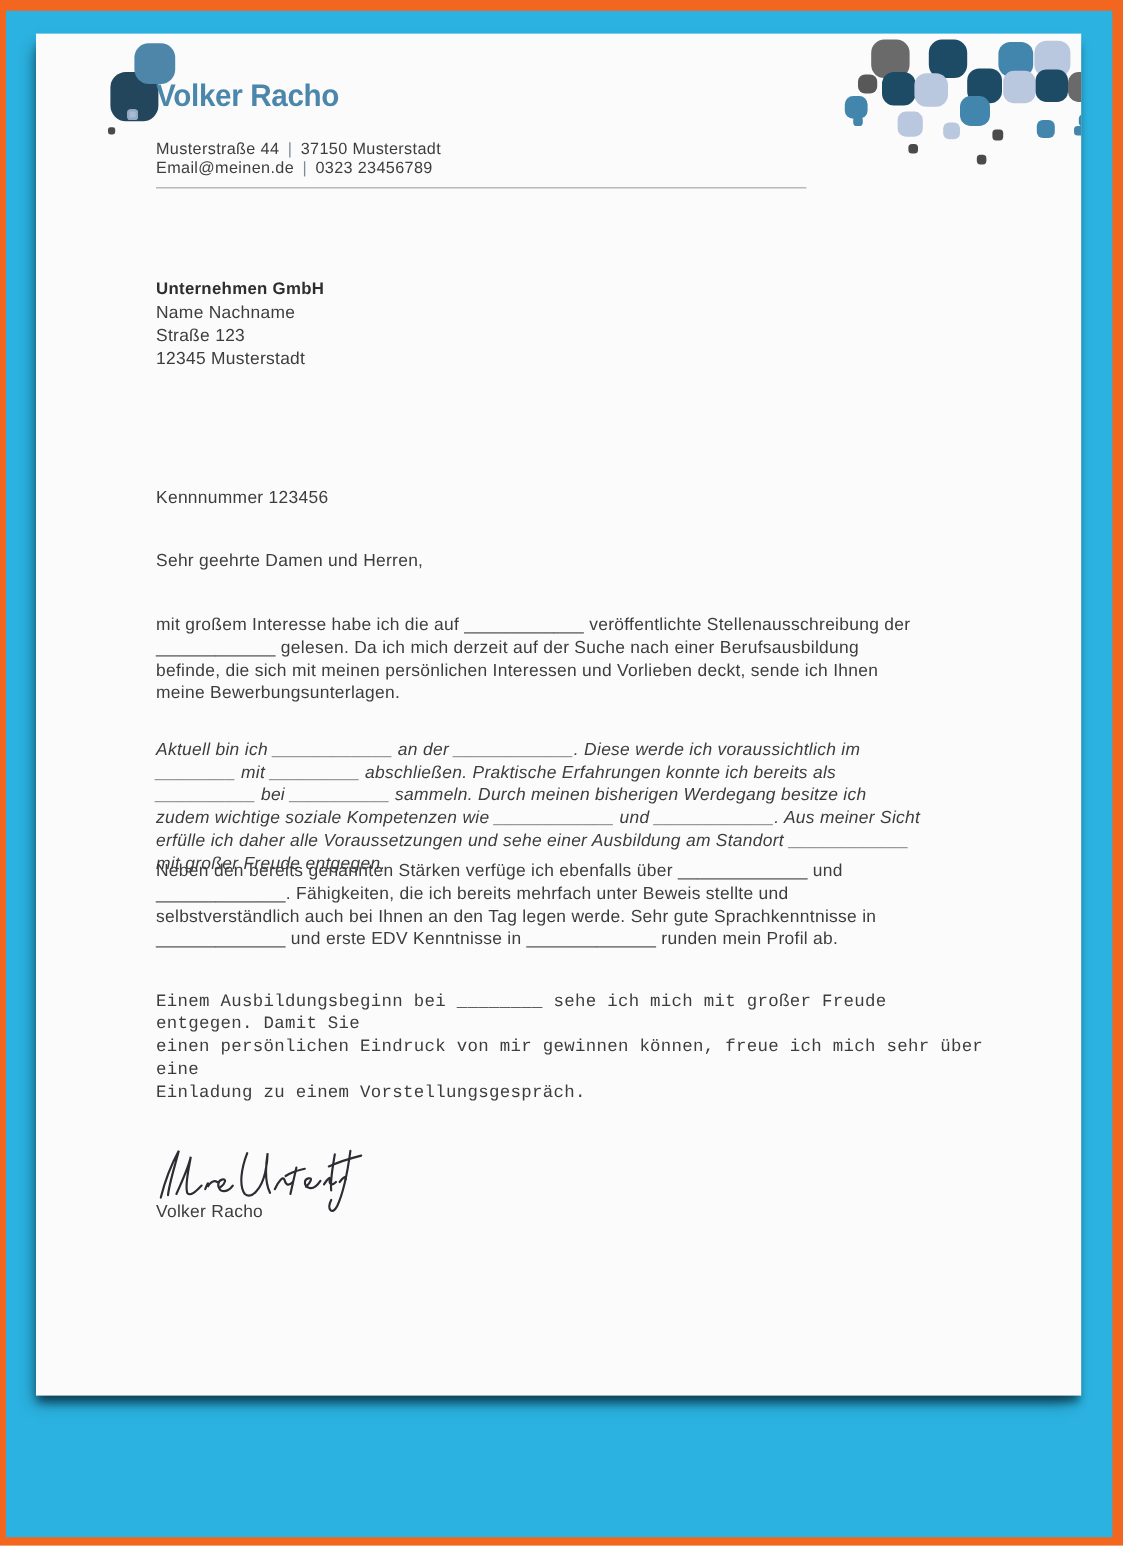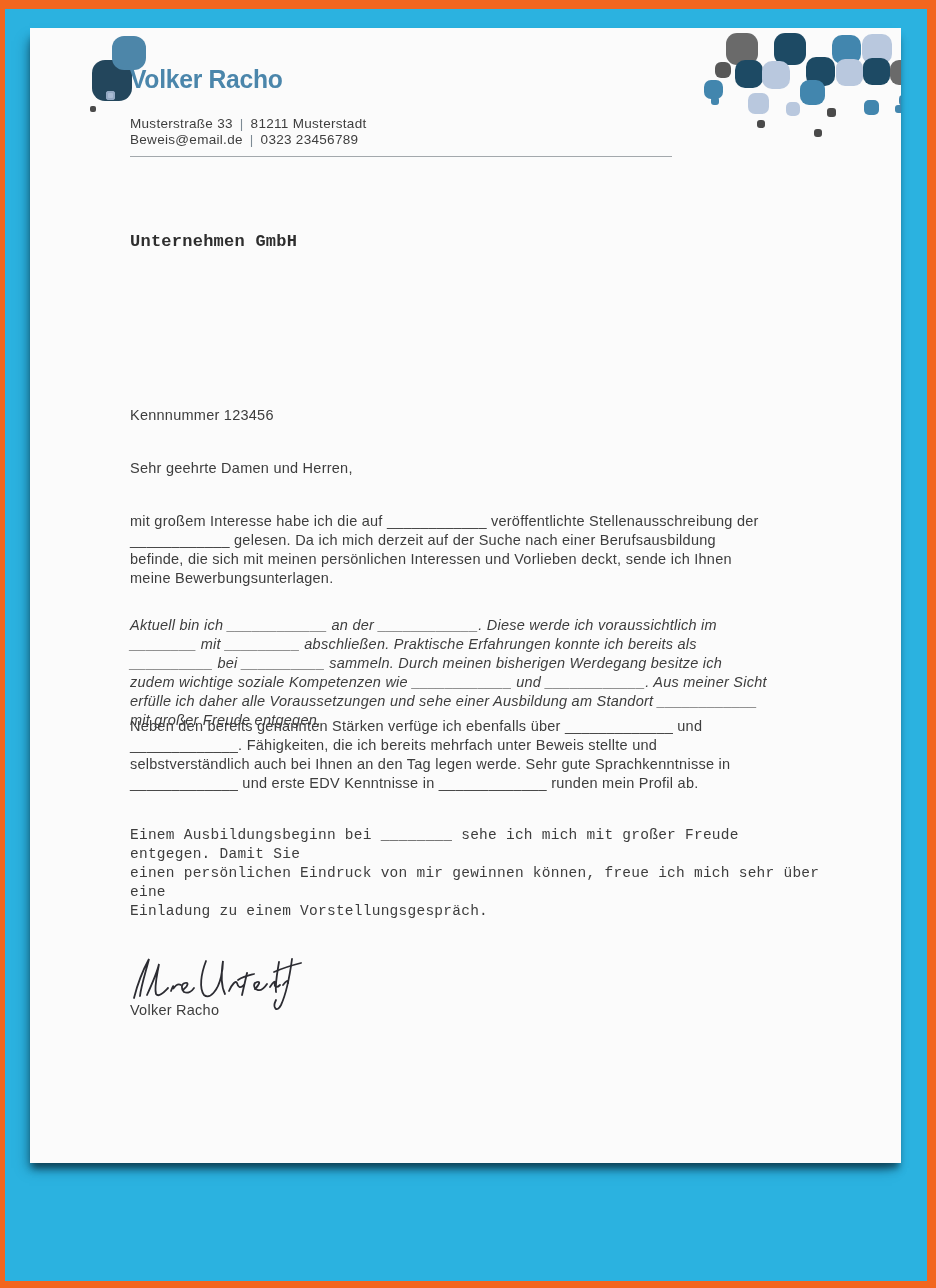--- a/index.html
+++ b/index.html
@@ -30,21 +30,21 @@
   }
   .lh-line{position:absolute;left:100px;font-size:13.5px;color:#3e3e3e;letter-spacing:.3px;white-space:nowrap;}
   .lh-line .sep{color:#7d8a94;padding:0 7px;}
   .lh-rule{position:absolute;left:100px;top:105px;width:542px;height:1px;background:#a3a8ac;}
   
   .dot{position:absolute;}
   .c-navy{background:#1d4a64;} .c-steel{background:#4286ae;} .c-light{background:#b9c8de;}
   .c-gray{background:#6a6a6a;} .c-dgray{background:#585858;} .c-dark{background:#4a4a4a;}
   
   .content{position:absolute;left:100px;width:692px;color:#3d3d3d;font-size:14.5px;letter-spacing:.25px;line-height:19px;}
-  .recipient-company{position:absolute;left:100px;top:204px;font-weight:700;color:#2e2e2e;font-size:17px;letter-spacing:.25px;font-family:Liberation Mono, monospace;}
+  .recipient-company{position:absolute;left:100px;top:204px;font-weight:700;color:#2e2e2e;font-size:14px;letter-spacing:.25px;}
   .recipient-rest{top:224px;white-space:pre-line;}
   .dateline{top:290px;text-align:right;}
   .subject-row{position:absolute;left:80px;top:341px;width:712px;color:#2c2c2c;}
   .subject-bullet{display:inline-block;width:20px;font-size:15px;vertical-align:top;line-height:21px;}
   .subject-title{display:inline-block;font-size:17px;font-weight:700;letter-spacing:-.2px;transform:scaleX(.97);transform-origin:left;white-space:nowrap;}
   .reference{top:378px;}
   .salutation{top:431px;}
   .para{white-space:pre-line;}
   .p1{top:484px;} .p2{top:588px;font-style:italic;} .p3{top:689px;} .p4{top:798px;font-family:Liberation Mono, monospace;}
   .closing{top:891px;}
@@ -60,25 +60,25 @@
 
   <div>
     <div class="blob lg-navy"></div>
     <div class="blob lg-steel"></div>
     <div class="blob lg-dot1"></div>
     <div class="blob lg-dot2"></div>
   </div>
 
   <div class="lh-name">Volker Racho</div>
   <div class="lh-line" style="top:88px">
-    <span>Musterstraße 33</span><span class="sep">|</span><span>81211 Musterstadt</span>
+    <span>Musterstraße 44</span><span class="sep">|</span><span>37150 Musterstadt</span>
   </div>
 
   <div class="lh-line" style="top:104px">
-    <span>Beweis@email.de</span><span class="sep">|</span><span>0323 23456789</span>
+    <span>Email@meinen.de</span><span class="sep">|</span><span>0323 23456789</span>
   </div>
   <div class="lh-rule" style="top:128px"></div>
 
   <div>
     <div class="dot c-gray" style="left:696px;top:5px;width:32px;height:32px;border-radius:11px"></div>
     <div class="dot c-navy" style="left:744px;top:5px;width:32px;height:32px;border-radius:11px"></div>
     <div class="dot c-steel" style="left:802px;top:7px;width:29px;height:29px;border-radius:10px"></div>
     <div class="dot c-light" style="left:832px;top:6px;width:30px;height:30px;border-radius:10px"></div>
     <div class="dot c-dgray" style="left:685px;top:34px;width:16px;height:16px;border-radius:6px"></div>
     <div class="dot c-navy" style="left:705px;top:32px;width:28px;height:28px;border-radius:10px"></div>
@@ -94,20 +94,23 @@
     <div class="dot c-light" style="left:718px;top:65px;width:21px;height:21px;border-radius:7px"></div>
     <div class="dot c-light" style="left:756px;top:74px;width:14px;height:14px;border-radius:5px"></div>
     <div class="dot c-dark" style="left:797px;top:80px;width:9px;height:9px;border-radius:3px"></div>
     <div class="dot c-steel" style="left:834px;top:72px;width:15px;height:15px;border-radius:5px"></div>
     <div class="dot c-steel" style="left:865px;top:77px;width:8px;height:8px;border-radius:3px"></div>
     <div class="dot c-dark" style="left:727px;top:92px;width:8px;height:8px;border-radius:3px"></div>
     <div class="dot c-dark" style="left:784px;top:101px;width:8px;height:8px;border-radius:3px"></div>
   </div>
 
   <div class="recipient-company">Unternehmen GmbH</div>
+  <div class="content recipient-rest">Name Nachname
+Straße 123
+12345 Musterstadt</div>
 
 
   <div class="content reference">Kennnummer 123456</div>
 
   <div class="content para p1">mit großem Interesse habe ich die auf ____________ veröffentlichte Stellenausschreibung der
 ____________ gelesen. Da ich mich derzeit auf der Suche nach einer Berufsausbildung
 befinde, die sich mit meinen persönlichen Interessen und Vorlieben deckt, sende ich Ihnen
 meine Bewerbungsunterlagen.</div>
   <div class="content salutation">Sehr geehrte Damen und Herren,</div>
   <div class="content para p2">Aktuell bin ich ____________ an der ____________. Diese werde ich voraussichtlich im

